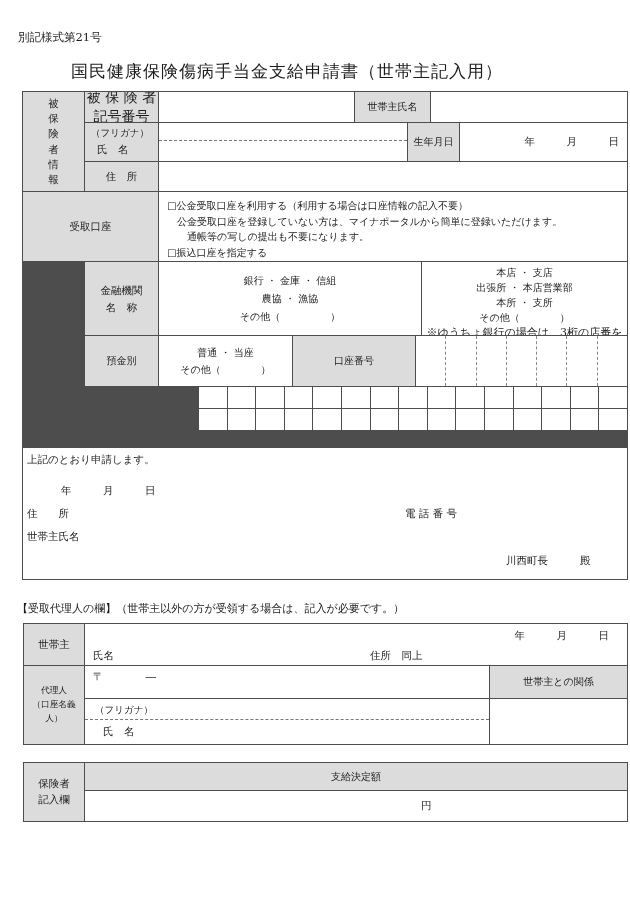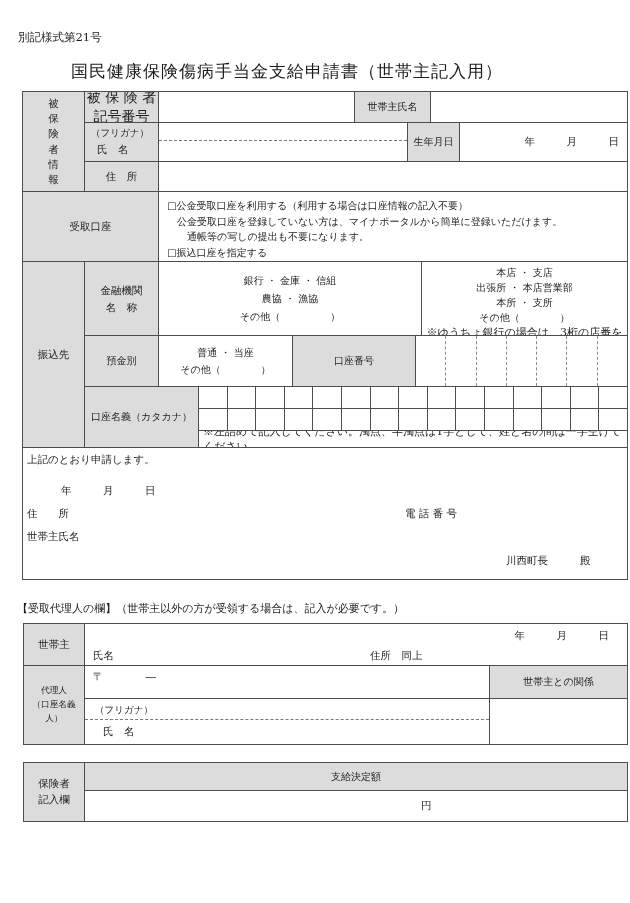--- a/index.html
+++ b/index.html
@@ -83,21 +83,20 @@
 
     <div class="cell sh cen" style="grid-area:3/2/4/3;">住　所</div>
     <div class="cell" style="grid-area:3/3/4/12;"></div>
 
     <div class="cell pre f10" style="grid-area:4/3/5/12;padding:6px 8px;line-height:1.55;box-sizing:border-box;">□公金受取口座を利用する（利用する場合は口座情報の記入不要）
 　公金受取口座を登録していない方は、マイナポータルから簡単に登録いただけます。
 　　通帳等の写しの提出も不要になります。
 □振込口座を指定する</div>
     <div class="cell sh cen" style="grid-area:4/1/5/3;">受取口座</div>
 
-    <div class="cell sh cen" style="grid-area:5/1/10/2;">振込先</div>
 
     <div class="cell sh cen pre" style="grid-area:5/2/6/3;line-height:1.6;">金融機関
 名　称</div>
     <div class="cell cen pre f10 lh18" style="grid-area:5/3/6/9;">銀行 ・ 金庫 ・ 信組
 農協 ・ 漁協
 その他（　　　　　）</div>
     <div class="cell" style="grid-area:5/9/6/12;">
       <div class="pre f10 lh15" style="text-align:center;padding-top:3px;">本店 ・ 支店
 出張所 ・ 本店営業部
 本所 ・ 支所
@@ -112,21 +111,20 @@
     <div class="cell digits" style="grid-area:6/8/7/12;">
       <i></i>
         <i></i>
         <i></i>
         <i></i>
         <i></i>
         <i></i>
         <i></i>
     </div>
 
-    <div class="cell sh cen f10" style="grid-area:7/2/10/4;">口座名義（カタカナ）</div>
     <div class="cell kgrid" style="grid-area:7/4/8/12;">
       <i></i>
         <i></i>
         <i></i>
         <i></i>
         <i></i>
         <i></i>
         <i></i>
         <i></i>
         <i></i>
@@ -147,21 +145,20 @@
         <i></i>
         <i></i>
         <i></i>
         <i></i>
         <i></i>
         <i></i>
         <i></i>
         <i></i>
         <i></i>
     </div>
-    <div class="cell small" style="grid-area:9/4/10/12;display:flex;align-items:center;padding-left:4px;">※左詰めで記入してください。濁点、半濁点は1字として、姓と名の間は一字空けてください。</div>
 
     <div class="cell" style="grid-area:10/1/11/12;">
       <span class="abs" style="left:4px;top:5px;">上記のとおり申請します。</span>
       <span class="abs" style="left:38px;top:36px;">年　　　月　　　日</span>
       <span class="abs" style="left:4px;top:59px;">住　　所</span>
       <span class="abs" style="left:382px;top:59px;">電 話 番 号</span>
       <span class="abs" style="left:4px;top:82px;">世帯主氏名</span>
       <span class="abs" style="left:483px;top:106px;">川西町長</span>
       <span class="abs" style="left:557px;top:106px;">殿</span>
     </div>

